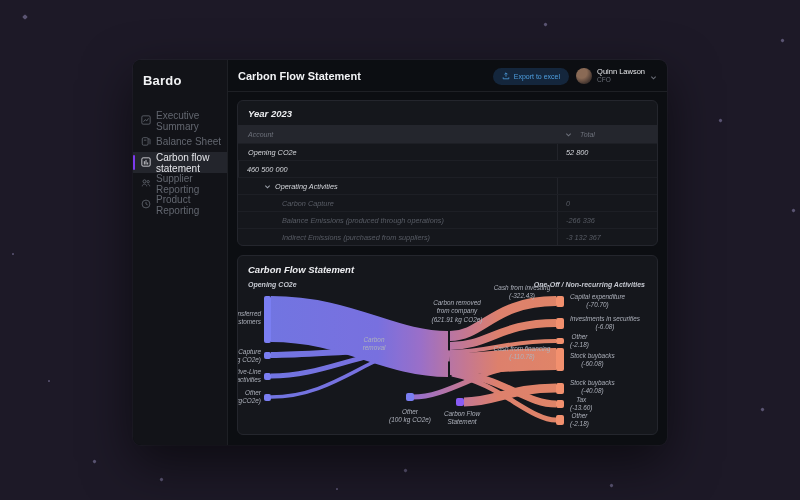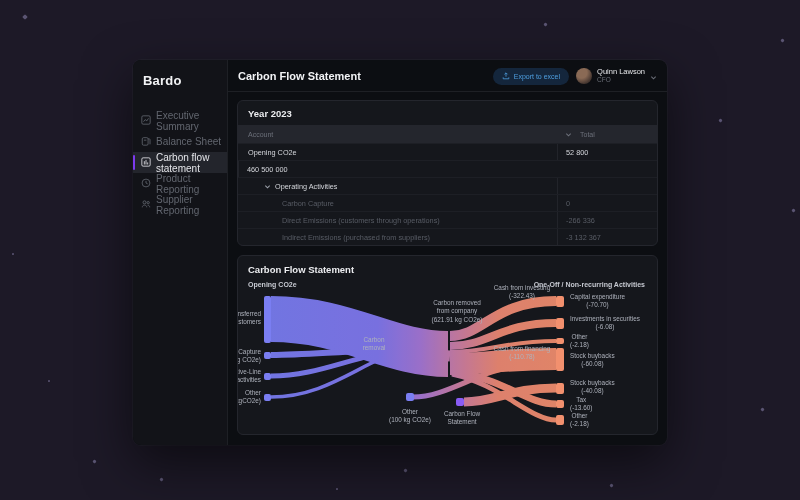--- a/index.html
+++ b/index.html
@@ -43,21 +43,21 @@
     display:flex; align-items:center; gap:4px; background:#14263c; color:#4e9fe0;
     border:none; border-radius:9px; height:17px; padding:0 9px; font-size:7px; cursor:pointer;
     font-family:inherit;
   }
   .user { display:flex; align-items:center; gap:5px; cursor:pointer; }
   .avatar { width:16px; height:16px; border-radius:50%;
     background:radial-gradient(circle at 35% 30%, #8a6a55 0 35%, #4a3a33 70%, #2b2320 100%); }
   .user-name { font-size:7.5px; color:#e6e7ea; line-height:1.2; }
   .user-role { font-size:6.5px; color:#6a6e77; line-height:1.2; }
 
-  .content { flex:1; padding:8px 9px; display:flex; flex-direction:column; gap:9px; overflow:hidden; }
+  .content { flex:1; padding:8px 9px; display:flex; flex-direction:column; gap:9px; overflow:hidden;font-style:italic; }
   .card { background:#15171c; border:1px solid #24262d; border-radius:6px; }
 
   
   .card-title { font-size:9.5px; font-weight:bold; color:#ecedf0; padding:7px 10px 6px; }
   .thead {
     display:flex; height:18px; align-items:center; background:#24262d;
     color:#6c707a; font-size:7px;
   }
   .thead .acc-cell { padding-left:10px; }
   .trow { display:flex; height:17px; align-items:center; font-size:7.3px; border-top:1px solid #1d1f25; }
@@ -135,35 +135,35 @@
               <line x1="4" y1="9" x2="4" y2="5"></line>
               <line x1="6" y1="9" x2="6" y2="3.5"></line>
               <line x1="8" y1="9" x2="8" y2="6.5"></line>
           </svg></span>
         <span>Carbon flow statement</span>
       </div>
 
       <div class="nav-item">
         <span>
           <svg width="10" height="10" viewBox="0 0 12 12" fill="none" stroke="currentColor" stroke-width="1">
-            <circle cx="6" cy="6" r="4.7"></circle>
-              <polyline points="6,3.5 6,6 8,7"></polyline>
-          </svg></span>
-        <span>Product Reporting</span>
-      </div>
-
-      <div class="nav-item">
-        <span>
-          <svg width="10" height="10" viewBox="0 0 12 12" fill="none" stroke="currentColor" stroke-width="1">
             <circle cx="4.2" cy="4" r="1.8"></circle>
               <path d="M1.5 10c0-1.6 1.2-2.7 2.7-2.7S6.9 8.4 6.9 10"></path>
               <circle cx="8.6" cy="4.4" r="1.4"></circle>
               <path d="M8 7.5c1.5 0 2.5 1 2.5 2.5"></path>
           </svg></span>
         <span>Supplier Reporting</span>
+      </div>
+
+      <div class="nav-item">
+        <span>
+          <svg width="10" height="10" viewBox="0 0 12 12" fill="none" stroke="currentColor" stroke-width="1">
+            <circle cx="6" cy="6" r="4.7"></circle>
+              <polyline points="6,3.5 6,6 8,7"></polyline>
+          </svg></span>
+        <span>Product Reporting</span>
       </div>
 
     </div>
   </div>
 
   <div class="main">
 
     <div class="topbar">
       <div class="page-title">Carbon Flow Statement</div>
       <div class="topbar-right">
@@ -233,21 +233,21 @@
 
         <div class="trow dim">
           <div class="acc-cell ind2">
               <span class="rowtext">Carbon Capture</span>
             </div>
           <div class="val-cell">0</div>
         </div>
 
         <div class="trow dim">
           <div class="acc-cell ind2">
-              <span class="rowtext">Direct Emissions (customers through operations)</span>
+              <span class="rowtext">Balance Emissions (produced through operations)</span>
             </div>
           <div class="val-cell">-266 336</div>
         </div>
 
         <div class="trow dim">
           <div class="acc-cell ind2">
               <span class="rowtext">Indirect Emissions (purchased from suppliers)</span>
             </div>
           <div class="val-cell">-3 132 367</div>
         </div>

